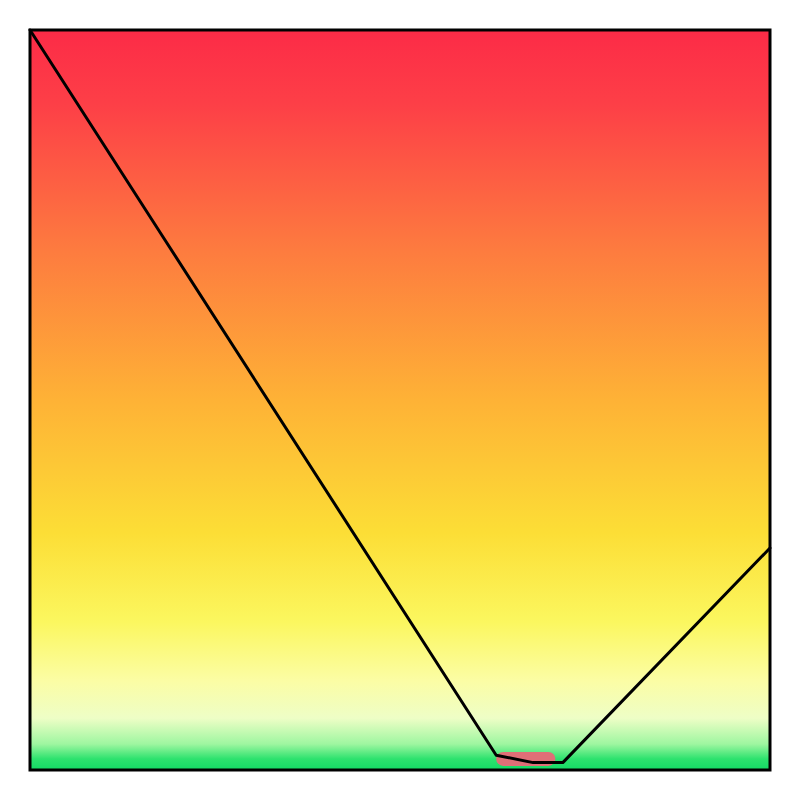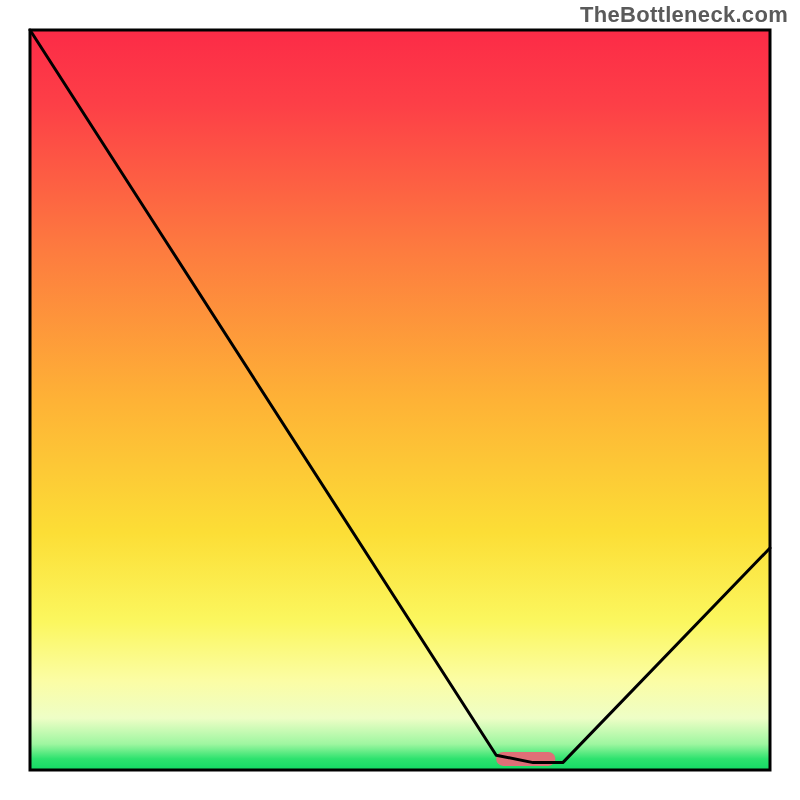--- a/index.html
+++ b/index.html
@@ -26,21 +26,20 @@
     z-index: 10;
   }
   svg {
     display: block;
   }
 </style>
 </head>
 <body>
 
 <div class="container">
-  <div class="watermark">TheBottleneck.com</div>
   <svg id="chart-svg" width="800" height="800">
       <defs>
         <linearGradient id="bg-grad" x1="0" y1="0" x2="0" y2="1">
           <stop offset="0%" stop-color="#fc2b47"></stop>
           <stop offset="10%" stop-color="#fd3f47"></stop>
           <stop offset="30%" stop-color="#fd7c3f"></stop>
           <stop offset="50%" stop-color="#feb236"></stop>
           <stop offset="68%" stop-color="#fcde36"></stop>
           <stop offset="80%" stop-color="#fbf75f"></stop>
           <stop offset="88%" stop-color="#fbfda5"></stop>

